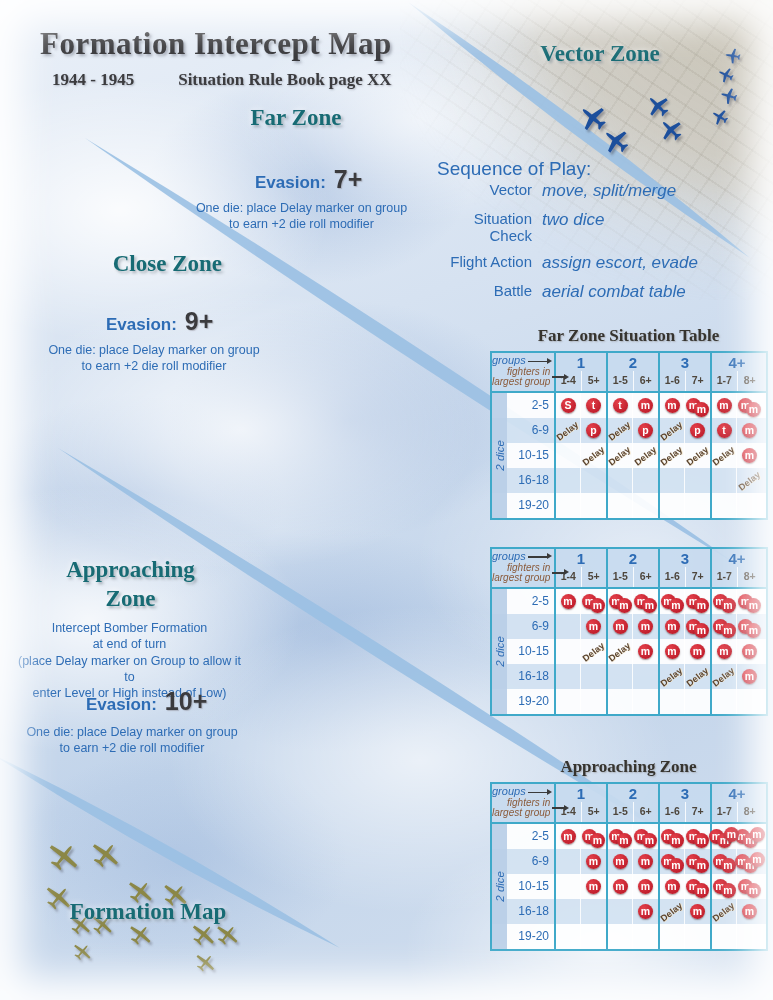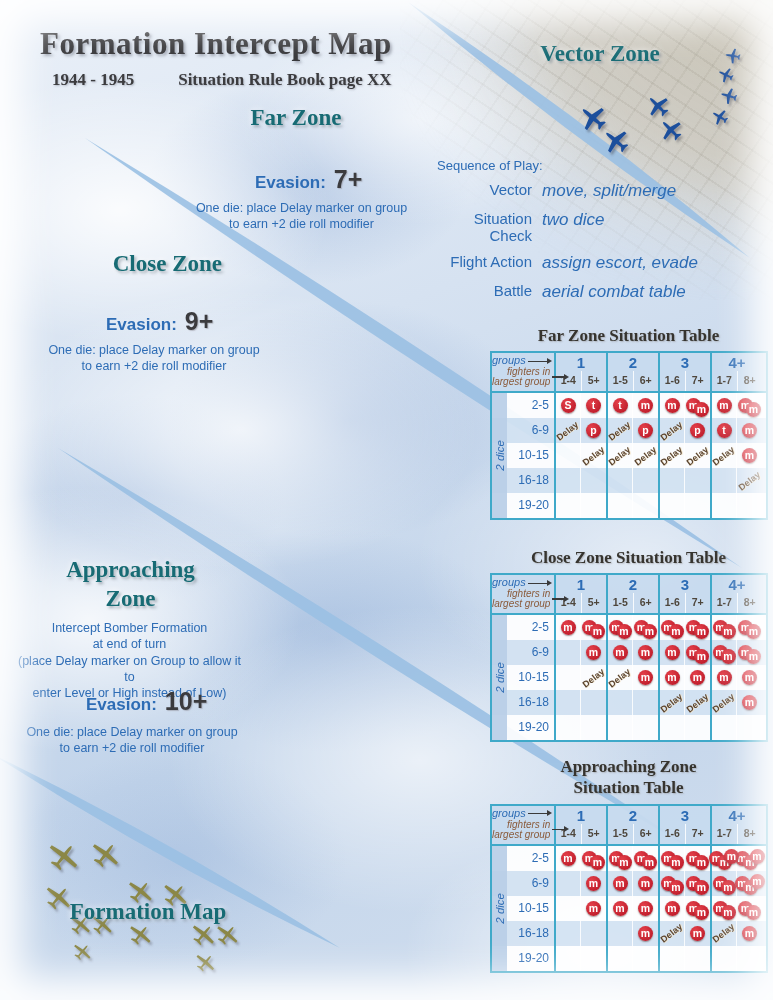--- a/index.html
+++ b/index.html
@@ -37,21 +37,21 @@
   .sub-row{left:52px;top:70px;font-family:"Liberation Serif",serif;font-weight:700;font-size:17px;color:#3c3c3f;
     text-shadow:1px 1px 2px rgba(120,125,140,.45);display:flex;gap:44px;}
   .zone-title{font-family:"Liberation Serif",serif;font-weight:700;font-size:23px;color:#176b74;text-align:center;
     white-space:pre-line;line-height:1.25;
     text-shadow:0 0 6px rgba(255,255,255,.95), 2px 2px 3px rgba(70,85,100,.55);}
   .blue-note{color:#2d6cb5;font-size:12.5px;line-height:1.3;text-align:center;white-space:pre-line;}
   .evasion{display:flex;align-items:flex-end;gap:8px;}
   .ev-label{color:#2d6cb5;font-weight:700;font-size:17px;}
   .ev-value{color:#3b3b3e;font-weight:700;font-size:25px;line-height:1;position:relative;top:-1px;
     text-shadow:1px 1px 1px rgba(140,140,150,.5);}
-  .seq-title{color:#2d6cb5;font-size:13px;}
+  .seq-title{color:#2d6cb5;font-size:19px;}
   .seq-grid{display:grid;grid-template-columns:102px auto;column-gap:10px;row-gap:9px;}
   .seq-phase{color:#2d6cb5;font-size:15px;text-align:right;}
   .seq-detail{color:#2d6cb5;font-size:17px;font-style:italic;}
   
   .sit-table{position:absolute;left:490px;width:277px;z-index:20;margin-top:28px;}
   .sit-far{top:297px;} .sit-close{top:519px;} .sit-appr{top:728px;}
   .tbl-title{font-family:"Liberation Serif",serif;font-weight:700;font-size:17px;color:#36342f;text-align:center;
     line-height:1.25;margin-bottom:5px;text-shadow:1px 1px 1.5px rgba(150,150,155,.6);}
   .frame{position:relative;width:274px;border:2px solid #3fa9c9;background:rgba(255,255,255,.25);}
   .hdr{display:flex;border-bottom:2px solid #3fa9c9;height:38px;background:rgba(197,217,238,.9);}
@@ -339,22 +339,185 @@
             <div class="cell"></div>
             <div class="cell"></div>
           </div>
         </div>
         <div class="dice-strip">
           <span class="dice-txt">2 dice</span>
         </div>
       </div>
     </div>
   <div class="sit-table sit-close">
+      <div class="frame">
+        <div class="hdr">
+          <div class="hdr-label">
+            <div class="groups-line"><span class="groups-txt">groups</span><span class="arrow arrow-long"></span></div>
+            <div class="fighters-line"><span class="fighters-txt">fighters in
+largest group</span><span class="arrow"></span></div>
+          </div>
+          <div class="hdr-cols">
+            <div class="hgroup">
+              <div class="gnum">1</div>
+              <div class="gsubs">
+                <span>1-4</span>
+                <span>5+</span>
+              </div>
+            </div>
+            <div class="hgroup">
+              <div class="gnum">2</div>
+              <div class="gsubs">
+                <span>1-5</span>
+                <span>6+</span>
+              </div>
+            </div>
+            <div class="hgroup">
+              <div class="gnum">3</div>
+              <div class="gsubs">
+                <span>1-6</span>
+                <span>7+</span>
+              </div>
+            </div>
+            <div class="hgroup">
+              <div class="gnum">4+</div>
+              <div class="gsubs">
+                <span>1-7</span>
+                <span>8+</span>
+              </div>
+            </div>
+          </div>
+        </div>
+        <div class="tbody">
+          <div class="trow">
+            <div class="row-label">2-5</div>
+            <div class="cell">
+              <span class="tok">m</span>
+            </div>
+            <div class="cell">
+              <span class="tok">m</span>
+              <span class="tok">m</span>
+            </div>
+            <div class="cell">
+              <span class="tok">m</span>
+              <span class="tok">m</span>
+            </div>
+            <div class="cell">
+              <span class="tok">m</span>
+              <span class="tok">m</span>
+            </div>
+            <div class="cell">
+              <span class="tok">m</span>
+              <span class="tok">m</span>
+            </div>
+            <div class="cell">
+              <span class="tok">m</span>
+              <span class="tok">m</span>
+            </div>
+            <div class="cell">
+              <span class="tok">m</span>
+              <span class="tok">m</span>
+            </div>
+            <div class="cell">
+              <span class="tok">m</span>
+              <span class="tok">m</span>
+            </div>
+          </div>
+          <div class="trow">
+            <div class="row-label">6-9</div>
+            <div class="cell"></div>
+            <div class="cell">
+              <span class="tok">m</span>
+            </div>
+            <div class="cell">
+              <span class="tok">m</span>
+            </div>
+            <div class="cell">
+              <span class="tok">m</span>
+            </div>
+            <div class="cell">
+              <span class="tok">m</span>
+            </div>
+            <div class="cell">
+              <span class="tok">m</span>
+              <span class="tok">m</span>
+            </div>
+            <div class="cell">
+              <span class="tok">m</span>
+              <span class="tok">m</span>
+            </div>
+            <div class="cell">
+              <span class="tok">m</span>
+              <span class="tok">m</span>
+            </div>
+          </div>
+          <div class="trow">
+            <div class="row-label">10-15</div>
+            <div class="cell"></div>
+            <div class="cell">
+              <span class="delay">Delay</span>
+            </div>
+            <div class="cell">
+              <span class="delay">Delay</span>
+            </div>
+            <div class="cell">
+              <span class="tok">m</span>
+            </div>
+            <div class="cell">
+              <span class="tok">m</span>
+            </div>
+            <div class="cell">
+              <span class="tok">m</span>
+            </div>
+            <div class="cell">
+              <span class="tok">m</span>
+            </div>
+            <div class="cell">
+              <span class="tok">m</span>
+            </div>
+          </div>
+          <div class="trow">
+            <div class="row-label">16-18</div>
+            <div class="cell"></div>
+            <div class="cell"></div>
+            <div class="cell"></div>
+            <div class="cell"></div>
+            <div class="cell">
+              <span class="delay">Delay</span>
+            </div>
+            <div class="cell">
+              <span class="delay">Delay</span>
+            </div>
+            <div class="cell">
+              <span class="delay">Delay</span>
+            </div>
+            <div class="cell">
+              <span class="tok">m</span>
+            </div>
+          </div>
+          <div class="trow">
+            <div class="row-label">19-20</div>
+            <div class="cell"></div>
+            <div class="cell"></div>
+            <div class="cell"></div>
+            <div class="cell"></div>
+            <div class="cell"></div>
+            <div class="cell"></div>
+            <div class="cell"></div>
+            <div class="cell"></div>
+          </div>
+        </div>
+        <div class="dice-strip">
+          <span class="dice-txt">2 dice</span>
+        </div>
+      </div>
+    </div>
+  <div class="sit-table sit-appr">
       <div class="tbl-title">
-        <div>Close Zone Situation Table</div>
+        <div>Approaching Zone</div>
       </div>
       <div class="frame">
         <div class="hdr">
           <div class="hdr-label">
             <div class="groups-line"><span class="groups-txt">groups</span><span class="arrow arrow-long"></span></div>
             <div class="fighters-line"><span class="fighters-txt">fighters in
 largest group</span><span class="arrow"></span></div>
           </div>
           <div class="hdr-cols">
             <div class="hgroup">
@@ -409,90 +572,99 @@
               <span class="tok">m</span>
               <span class="tok">m</span>
             </div>
             <div class="cell">
               <span class="tok">m</span>
               <span class="tok">m</span>
             </div>
             <div class="cell">
               <span class="tok">m</span>
               <span class="tok">m</span>
-            </div>
-            <div class="cell">
+              <span class="tok">m</span>
+            </div>
+            <div class="cell">
+              <span class="tok">m</span>
               <span class="tok">m</span>
               <span class="tok">m</span>
             </div>
           </div>
           <div class="trow">
             <div class="row-label">6-9</div>
             <div class="cell"></div>
             <div class="cell">
               <span class="tok">m</span>
             </div>
             <div class="cell">
               <span class="tok">m</span>
             </div>
             <div class="cell">
               <span class="tok">m</span>
             </div>
             <div class="cell">
               <span class="tok">m</span>
-            </div>
-            <div class="cell">
-              <span class="tok">m</span>
-              <span class="tok">m</span>
-            </div>
-            <div class="cell">
-              <span class="tok">m</span>
-              <span class="tok">m</span>
-            </div>
-            <div class="cell">
+              <span class="tok">m</span>
+            </div>
+            <div class="cell">
+              <span class="tok">m</span>
+              <span class="tok">m</span>
+            </div>
+            <div class="cell">
+              <span class="tok">m</span>
+              <span class="tok">m</span>
+            </div>
+            <div class="cell">
+              <span class="tok">m</span>
               <span class="tok">m</span>
               <span class="tok">m</span>
             </div>
           </div>
           <div class="trow">
             <div class="row-label">10-15</div>
             <div class="cell"></div>
             <div class="cell">
-              <span class="delay">Delay</span>
-            </div>
-            <div class="cell">
-              <span class="delay">Delay</span>
-            </div>
-            <div class="cell">
-              <span class="tok">m</span>
-            </div>
-            <div class="cell">
-              <span class="tok">m</span>
-            </div>
-            <div class="cell">
-              <span class="tok">m</span>
-            </div>
-            <div class="cell">
-              <span class="tok">m</span>
-            </div>
-            <div class="cell">
+              <span class="tok">m</span>
+            </div>
+            <div class="cell">
+              <span class="tok">m</span>
+            </div>
+            <div class="cell">
+              <span class="tok">m</span>
+            </div>
+            <div class="cell">
+              <span class="tok">m</span>
+            </div>
+            <div class="cell">
+              <span class="tok">m</span>
+              <span class="tok">m</span>
+            </div>
+            <div class="cell">
+              <span class="tok">m</span>
+              <span class="tok">m</span>
+            </div>
+            <div class="cell">
+              <span class="tok">m</span>
               <span class="tok">m</span>
             </div>
           </div>
           <div class="trow">
             <div class="row-label">16-18</div>
             <div class="cell"></div>
             <div class="cell"></div>
             <div class="cell"></div>
-            <div class="cell"></div>
-            <div class="cell">
-              <span class="delay">Delay</span>
-            </div>
-            <div class="cell">
-              <span class="delay">Delay</span>
+            <div class="cell">
+              <span class="tok">m</span>
+            </div>
+            <div class="cell">
+              <span class="delay">Delay</span>
+            </div>
+            <div class="cell">
+              <span class="tok">m</span>
             </div>
             <div class="cell">
               <span class="delay">Delay</span>
             </div>
             <div class="cell">
               <span class="tok">m</span>
             </div>
           </div>
           <div class="trow">
             <div class="row-label">19-20</div>
@@ -504,191 +676,15 @@
             <div class="cell"></div>
             <div class="cell"></div>
             <div class="cell"></div>
           </div>
         </div>
         <div class="dice-strip">
           <span class="dice-txt">2 dice</span>
         </div>
       </div>
     </div>
-  <div class="sit-table sit-appr">
-      <div class="tbl-title">
-        <div>Approaching Zone</div>
-        <div>Situation Table</div>
-      </div>
-      <div class="frame">
-        <div class="hdr">
-          <div class="hdr-label">
-            <div class="groups-line"><span class="groups-txt">groups</span><span class="arrow arrow-long"></span></div>
-            <div class="fighters-line"><span class="fighters-txt">fighters in
-largest group</span><span class="arrow"></span></div>
-          </div>
-          <div class="hdr-cols">
-            <div class="hgroup">
-              <div class="gnum">1</div>
-              <div class="gsubs">
-                <span>1-4</span>
-                <span>5+</span>
-              </div>
-            </div>
-            <div class="hgroup">
-              <div class="gnum">2</div>
-              <div class="gsubs">
-                <span>1-5</span>
-                <span>6+</span>
-              </div>
-            </div>
-            <div class="hgroup">
-              <div class="gnum">3</div>
-              <div class="gsubs">
-                <span>1-6</span>
-                <span>7+</span>
-              </div>
-            </div>
-            <div class="hgroup">
-              <div class="gnum">4+</div>
-              <div class="gsubs">
-                <span>1-7</span>
-                <span>8+</span>
-              </div>
-            </div>
-          </div>
-        </div>
-        <div class="tbody">
-          <div class="trow">
-            <div class="row-label">2-5</div>
-            <div class="cell">
-              <span class="tok">m</span>
-            </div>
-            <div class="cell">
-              <span class="tok">m</span>
-              <span class="tok">m</span>
-            </div>
-            <div class="cell">
-              <span class="tok">m</span>
-              <span class="tok">m</span>
-            </div>
-            <div class="cell">
-              <span class="tok">m</span>
-              <span class="tok">m</span>
-            </div>
-            <div class="cell">
-              <span class="tok">m</span>
-              <span class="tok">m</span>
-            </div>
-            <div class="cell">
-              <span class="tok">m</span>
-              <span class="tok">m</span>
-            </div>
-            <div class="cell">
-              <span class="tok">m</span>
-              <span class="tok">m</span>
-              <span class="tok">m</span>
-            </div>
-            <div class="cell">
-              <span class="tok">m</span>
-              <span class="tok">m</span>
-              <span class="tok">m</span>
-            </div>
-          </div>
-          <div class="trow">
-            <div class="row-label">6-9</div>
-            <div class="cell"></div>
-            <div class="cell">
-              <span class="tok">m</span>
-            </div>
-            <div class="cell">
-              <span class="tok">m</span>
-            </div>
-            <div class="cell">
-              <span class="tok">m</span>
-            </div>
-            <div class="cell">
-              <span class="tok">m</span>
-              <span class="tok">m</span>
-            </div>
-            <div class="cell">
-              <span class="tok">m</span>
-              <span class="tok">m</span>
-            </div>
-            <div class="cell">
-              <span class="tok">m</span>
-              <span class="tok">m</span>
-            </div>
-            <div class="cell">
-              <span class="tok">m</span>
-              <span class="tok">m</span>
-              <span class="tok">m</span>
-            </div>
-          </div>
-          <div class="trow">
-            <div class="row-label">10-15</div>
-            <div class="cell"></div>
-            <div class="cell">
-              <span class="tok">m</span>
-            </div>
-            <div class="cell">
-              <span class="tok">m</span>
-            </div>
-            <div class="cell">
-              <span class="tok">m</span>
-            </div>
-            <div class="cell">
-              <span class="tok">m</span>
-            </div>
-            <div class="cell">
-              <span class="tok">m</span>
-              <span class="tok">m</span>
-            </div>
-            <div class="cell">
-              <span class="tok">m</span>
-              <span class="tok">m</span>
-            </div>
-            <div class="cell">
-              <span class="tok">m</span>
-              <span class="tok">m</span>
-            </div>
-          </div>
-          <div class="trow">
-            <div class="row-label">16-18</div>
-            <div class="cell"></div>
-            <div class="cell"></div>
-            <div class="cell"></div>
-            <div class="cell">
-              <span class="tok">m</span>
-            </div>
-            <div class="cell">
-              <span class="delay">Delay</span>
-            </div>
-            <div class="cell">
-              <span class="tok">m</span>
-            </div>
-            <div class="cell">
-              <span class="delay">Delay</span>
-            </div>
-            <div class="cell">
-              <span class="tok">m</span>
-            </div>
-          </div>
-          <div class="trow">
-            <div class="row-label">19-20</div>
-            <div class="cell"></div>
-            <div class="cell"></div>
-            <div class="cell"></div>
-            <div class="cell"></div>
-            <div class="cell"></div>
-            <div class="cell"></div>
-            <div class="cell"></div>
-            <div class="cell"></div>
-          </div>
-        </div>
-        <div class="dice-strip">
-          <span class="dice-txt">2 dice</span>
-        </div>
-      </div>
-    </div>
 
   <div id="vignette"></div>
 </div>
 
 </body></html>

